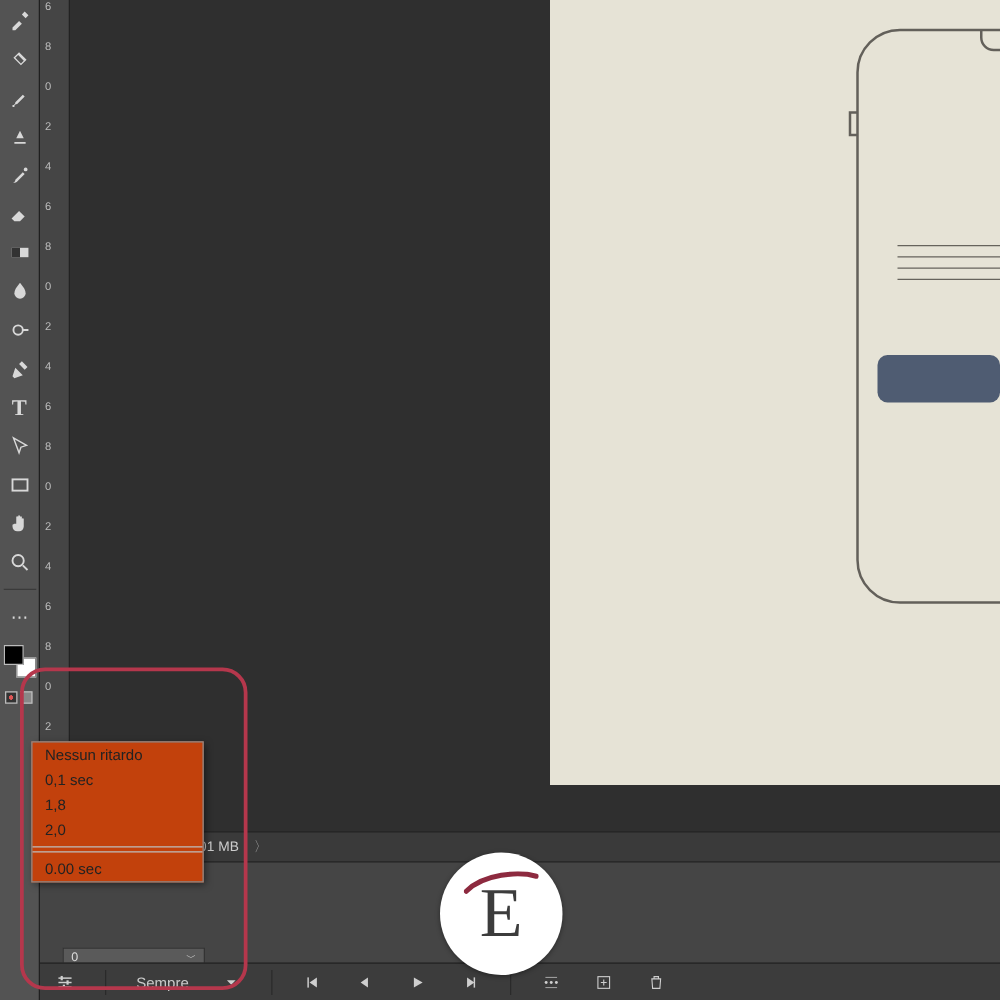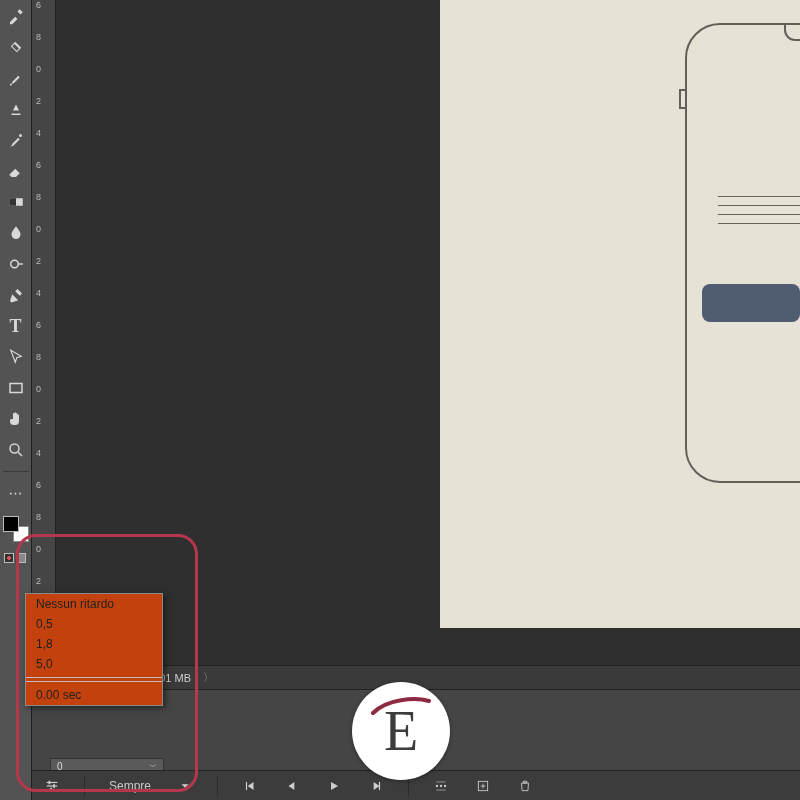--- a/index.html
+++ b/index.html
@@ -415,23 +415,23 @@
   </div>
   <div class="tbtn">
     <svg viewBox="0 0 24 24">
         <path d="M6 7h12l-1 13H7L6 7z M9 4h6v3H9z" fill="none" stroke="currentColor" stroke-width="1.5"></path>
       </svg>
   </div>
 </div>
 
 <div class="popup">
   <div class="item">Nessun ritardo</div>
-  <div class="item">0,5</div>
+  <div class="item">0,1 sec</div>
   <div class="item">1,8</div>
-  <div class="item">5,0</div>
+  <div class="item">2,0</div>
   <div class="msep"></div>
   <div class="msep"></div>
   <div class="item">0.00 sec</div>
 </div>
 
 <div class="annotation"></div>
 
 <div class="logo-badge">
   <div class="e-wrap">
     <svg class="swoosh" viewBox="0 0 60 20">

